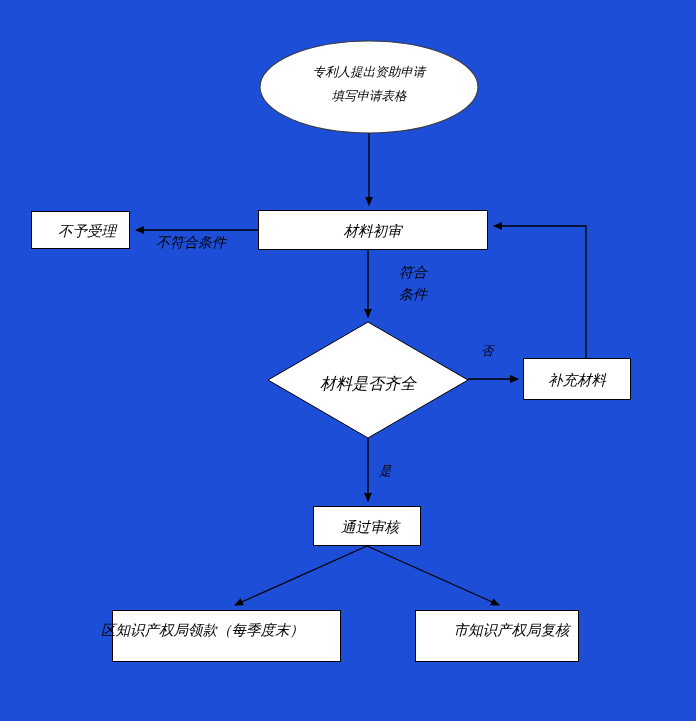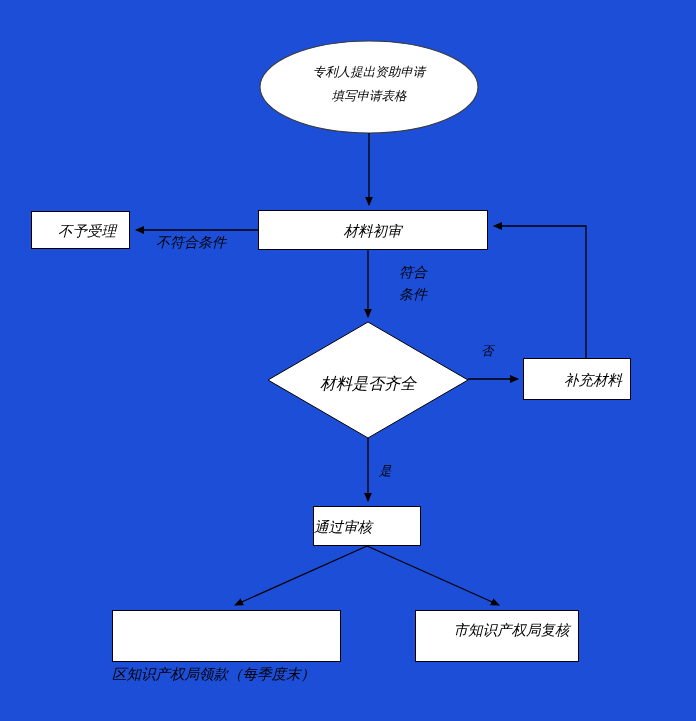--- a/index.html
+++ b/index.html
@@ -119,25 +119,25 @@
     <div>专利人提出资助申请</div>
     <div>填写申请表格</div>
   </div>
 
   <div class="node-label box" style="left:258px; top:221px; width:229px;">材料初审</div>
 
   <div class="node-label box" style="left:31px; top:221px; width:112px;">不予受理</div>
 
   <div class="node-label decision" style="left:288px; top:372px; width:160px;">材料是否齐全</div>
 
-  <div class="node-label box" style="left:523px; top:370px; width:108px;padding-left:16px;">补充材料</div>
+  <div class="node-label box" style="left:523px; top:370px; width:108px;">补充材料</div>
 
-  <div class="node-label box" style="left:295px; top:517px; width:96px;text-align:center;">通过审核</div>
+  <div class="node-label box" style="left:322px; top:517px; width:96px;text-align:center;">通过审核</div>
 
-  <div class="node-label box" style="left:112px; top:620px; width:191px;margin-top:44px;">区知识产权局领款（每季度末）</div>
+  <div class="node-label box" style="left:101px; top:620px; width:191px;">区知识产权局领款（每季度末）</div>
 
   <div class="node-label box" style="left:435px; top:620px; width:153px;">市知识产权局复核</div>
 
   <div class="edge-label" style="left:156px; top:232px;">不符合条件</div>
 
   <div class="edge-label" style="left:377px; top:262px;margin-left:22px;">
     <div>符合</div>
     <div>条件</div>
   </div>
 

